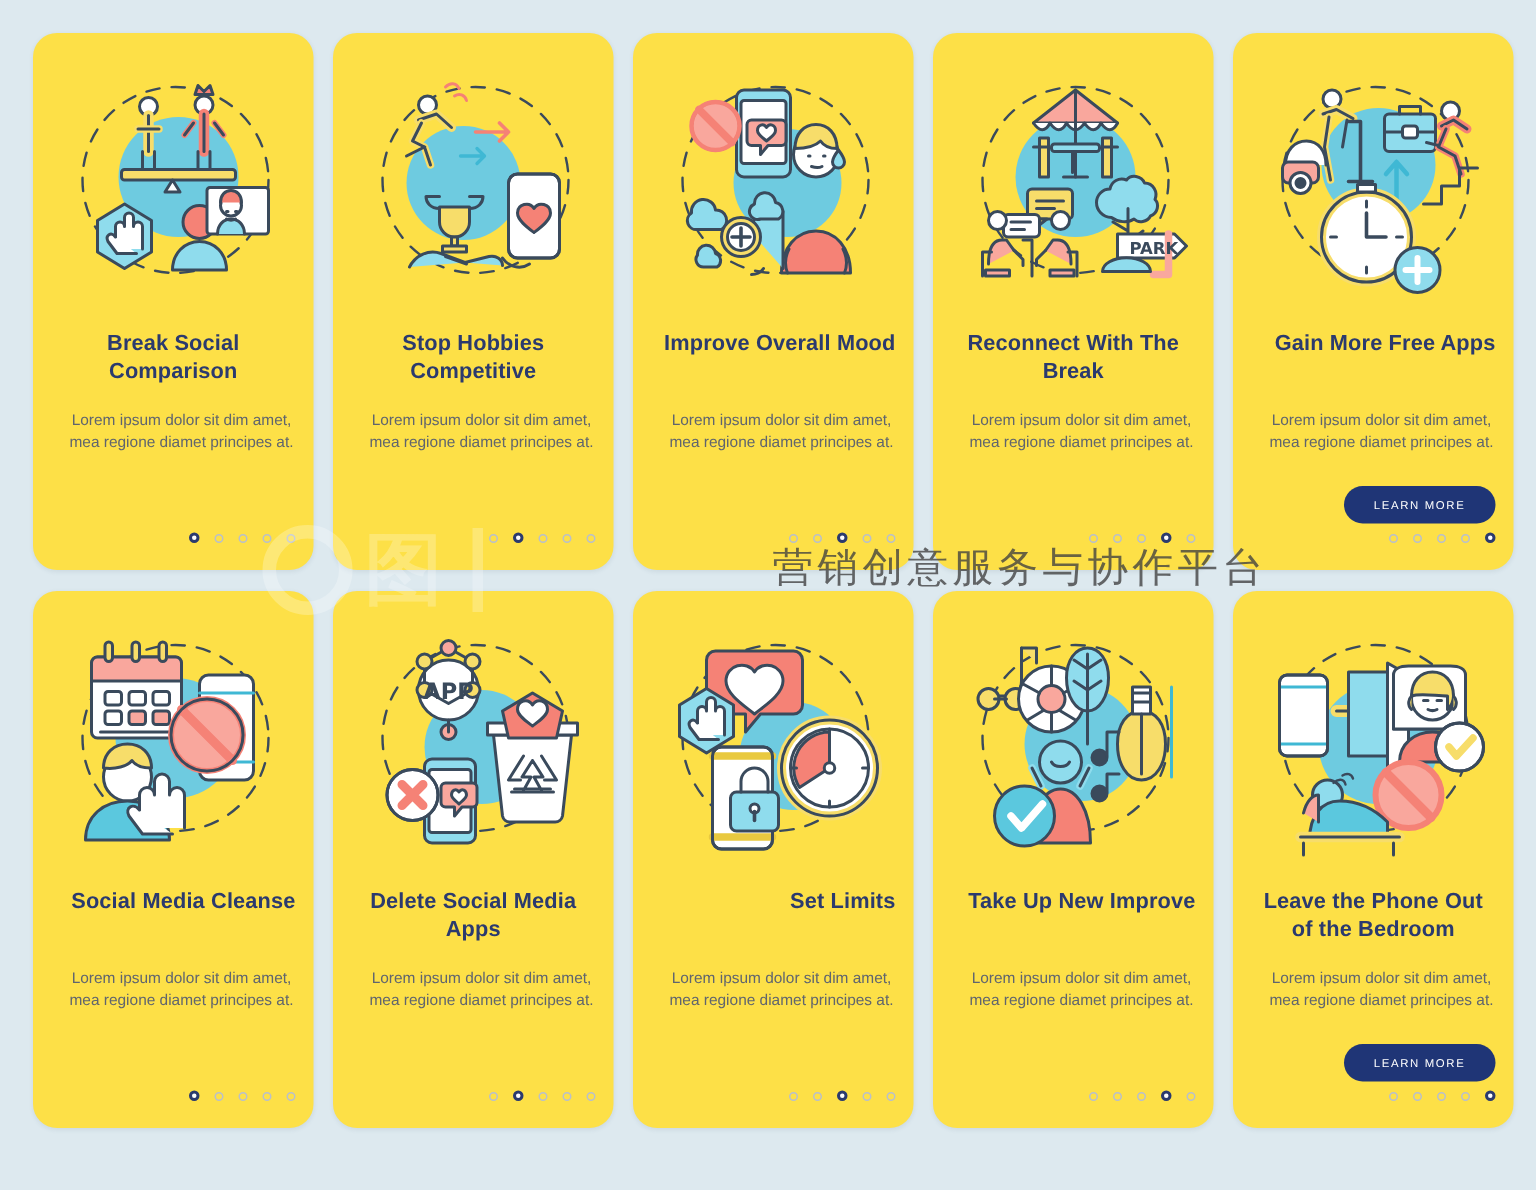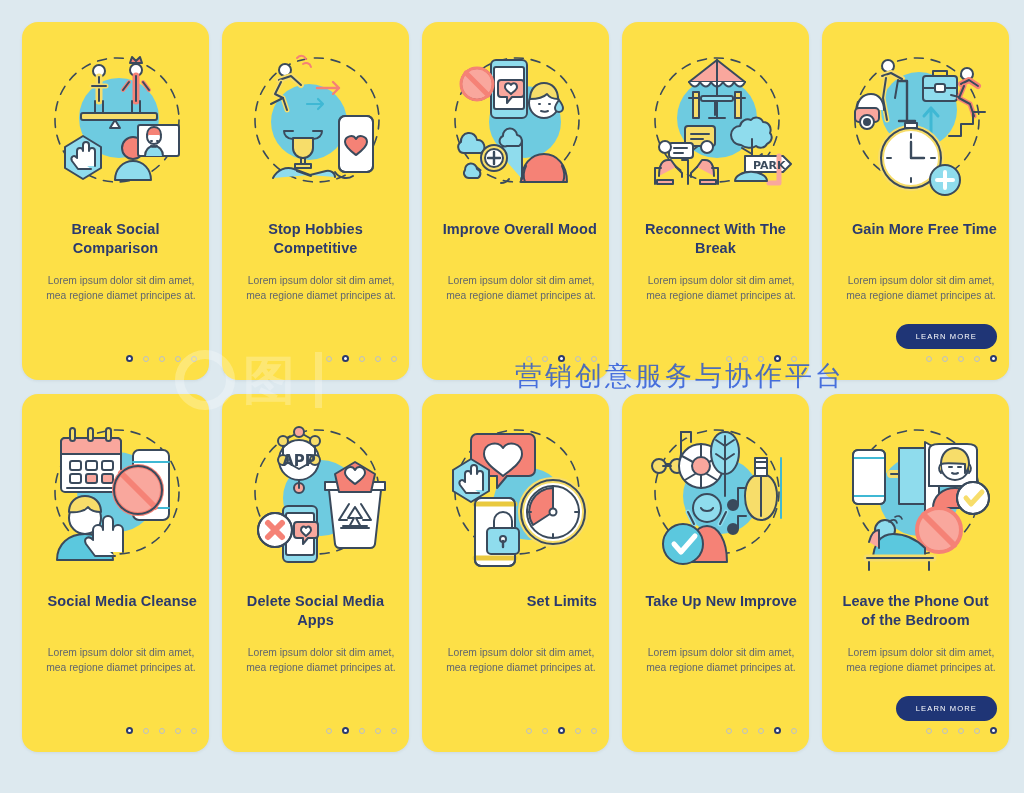--- a/index.html
+++ b/index.html
@@ -40,22 +40,22 @@
     margin-left: 8px; letter-spacing: 2px;
     line-height: 60px;
   }
   .wm-bar {
     width: 7px; height: 56px; background: #ffffff;
     opacity: .8; margin: 0 18px;
   }
   .wm-text {
     position: absolute;
     left: 515px; top: 356px;
-    font-family: Liberation Mono, monospace;
-    color: #1d4ed8; opacity: .78;
+    font-family: Liberation Sans, sans-serif;
+    color: #404040; opacity: .78;
     font-size: 27px; line-height: 44px;
     font-weight: 500; letter-spacing: 3px;
     text-align: center;
   }
 
   
   .grid {
     position: absolute;
     left: 22px; top: 22px;
     display: grid;
@@ -380,21 +380,21 @@
   <circle cx="74" cy="118" r="30" fill="none" stroke="#f7dd6a" stroke-width="6"></circle>
   <circle cx="74" cy="118" r="30" fill="none"></circle>
   <path d="M68 88h12v-5H68z" fill="#ffffff"></path>
   <path d="M74 102v16h13" stroke-width="2.4"></path>
   <path d="M74 94v4M74 138v4M50 118h4M94 118h4"></path>
   <circle cx="108" cy="140" r="15" fill="#8fdced"></circle>
   <path d="M108 132v16M100 140h16" stroke="#ffffff" stroke-width="4"></path>
 </g>
           </svg>
     </div>
-    <div class="card-title">Gain More Free Time</div>
+    <div class="card-title">Gain More Free Apps</div>
     <div class="card-body">Lorem ipsum dolor sit dim amet, mea regione diamet principes at.</div>
     <div class="spacer"></div>
     <button class="learn-btn">LEARN MORE</button>
     <div class="dots">
           <span class="dot"></span>
           <span class="dot"></span>
           <span class="dot"></span>
           <span class="dot"></span>
           <span class="dot active"></span>
         </div>

